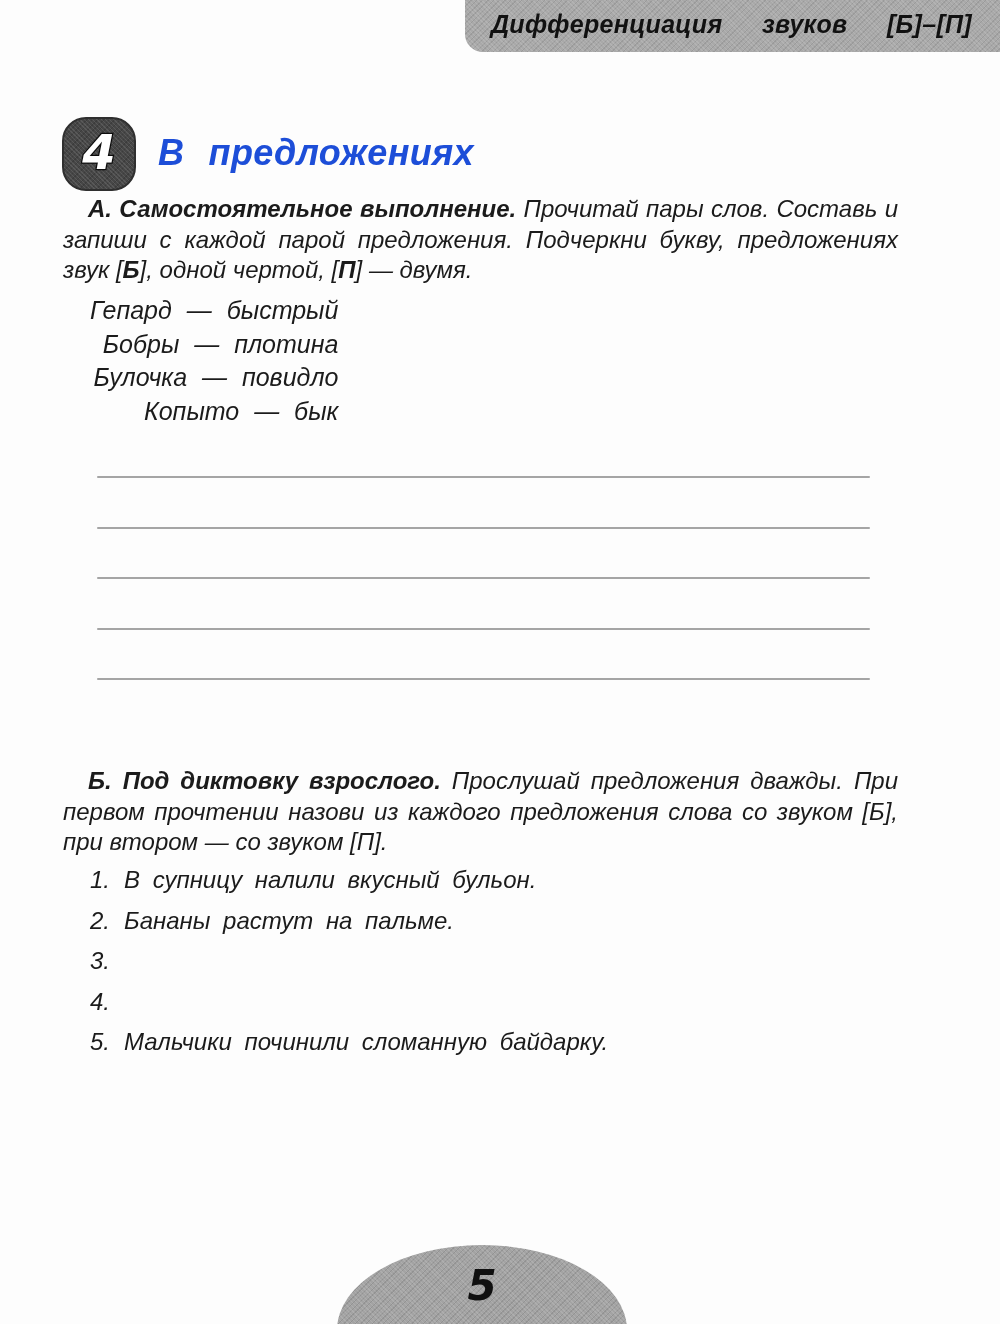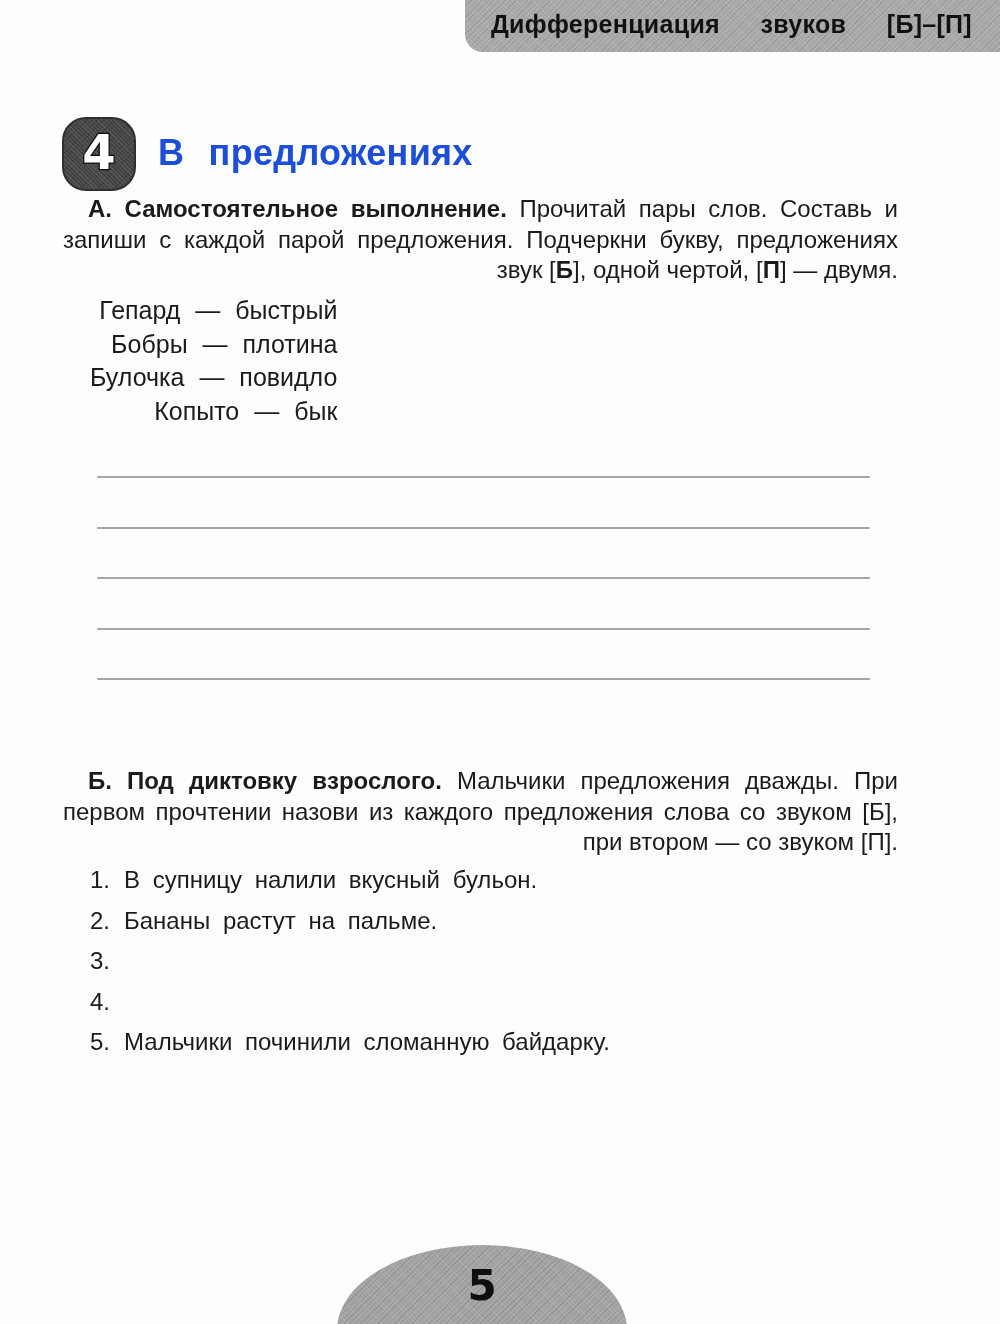--- a/index.html
+++ b/index.html
@@ -2,21 +2,21 @@
 <html lang="ru" style="--banner-gray: #a9a9a9; --badge-dark: #464646; --footer-gray: #a3a3a3; --text-color: #1b1b1b; --line-gray: #8e8e8e;"><head>
 <meta charset="utf-8">
 <style>
   :root{
     --banner-gray:#a9a9a9;
     --badge-dark:#464646;
     --footer-gray:#a3a3a3;
     --text-color:#1b1b1b;
     --line-gray:#8e8e8e;
   }
-  *{margin:0;padding:0;box-sizing:border-box;}
+  *{margin:0;padding:0;box-sizing:border-box;font-style:italic;}
   html,body{background:#ffffff;}
   body{font-family:"Liberation Sans","DejaVu Sans",sans-serif;color:var(--text-color);}
   .page{
     position:relative;
     width:1000px;height:1324px;
     margin:0 auto;
     background:#fdfdfd;
     overflow:hidden;
   }
   
@@ -59,21 +59,21 @@
     word-spacing:14px;letter-spacing:.3px;
     padding-bottom:2px;
   }
   
   .para{
     position:absolute;left:63px;width:835px;
     font-size:24px;line-height:30.5px;color:var(--text-color);
   }
   .para-a{top:194px;}
   .para-b{top:766px;}
-  .pline{display:block;text-align:right;}
+  .pline{display:block;}
   .pline.j{text-align:justify;text-align-last:justify;}
   .pline.indent{text-indent:25px;}
   .b{font-weight:bold;}
   
   .pairs{
     position:absolute;left:90px;top:294px;
     list-style:none;
     font-size:25px;word-spacing:8px;color:var(--text-color);
   }
   .pairs li{height:33.5px;line-height:33.5px;text-align:right;}
@@ -139,21 +139,21 @@
 
   <div class="write-area">
       <div class="wline"></div>
       <div class="wline"></div>
       <div class="wline"></div>
       <div class="wline"></div>
       <div class="wline"></div>
     </div>
 
   <div class="para para-b">
-    <span class="pline j indent"><span class="b">Б. Под диктовку взрослого.</span><span> Мальчики предложения дважды. При</span></span>
+    <span class="pline j indent"><span class="b">Б. Под диктовку взрослого.</span><span> Прослушай предложения дважды. При</span></span>
     <span class="pline j"><span>первом прочтении назови из каждого предложения слова со звуком [Б],</span></span>
     <span class="pline"><span>при втором — со звуком [П].</span></span>
   </div>
 
   <ol class="sentences">
     <li>
       <span class="num">1.</span>
       <span class="txt">В супницу налили вкусный бульон.</span>
     </li>
     <li>

